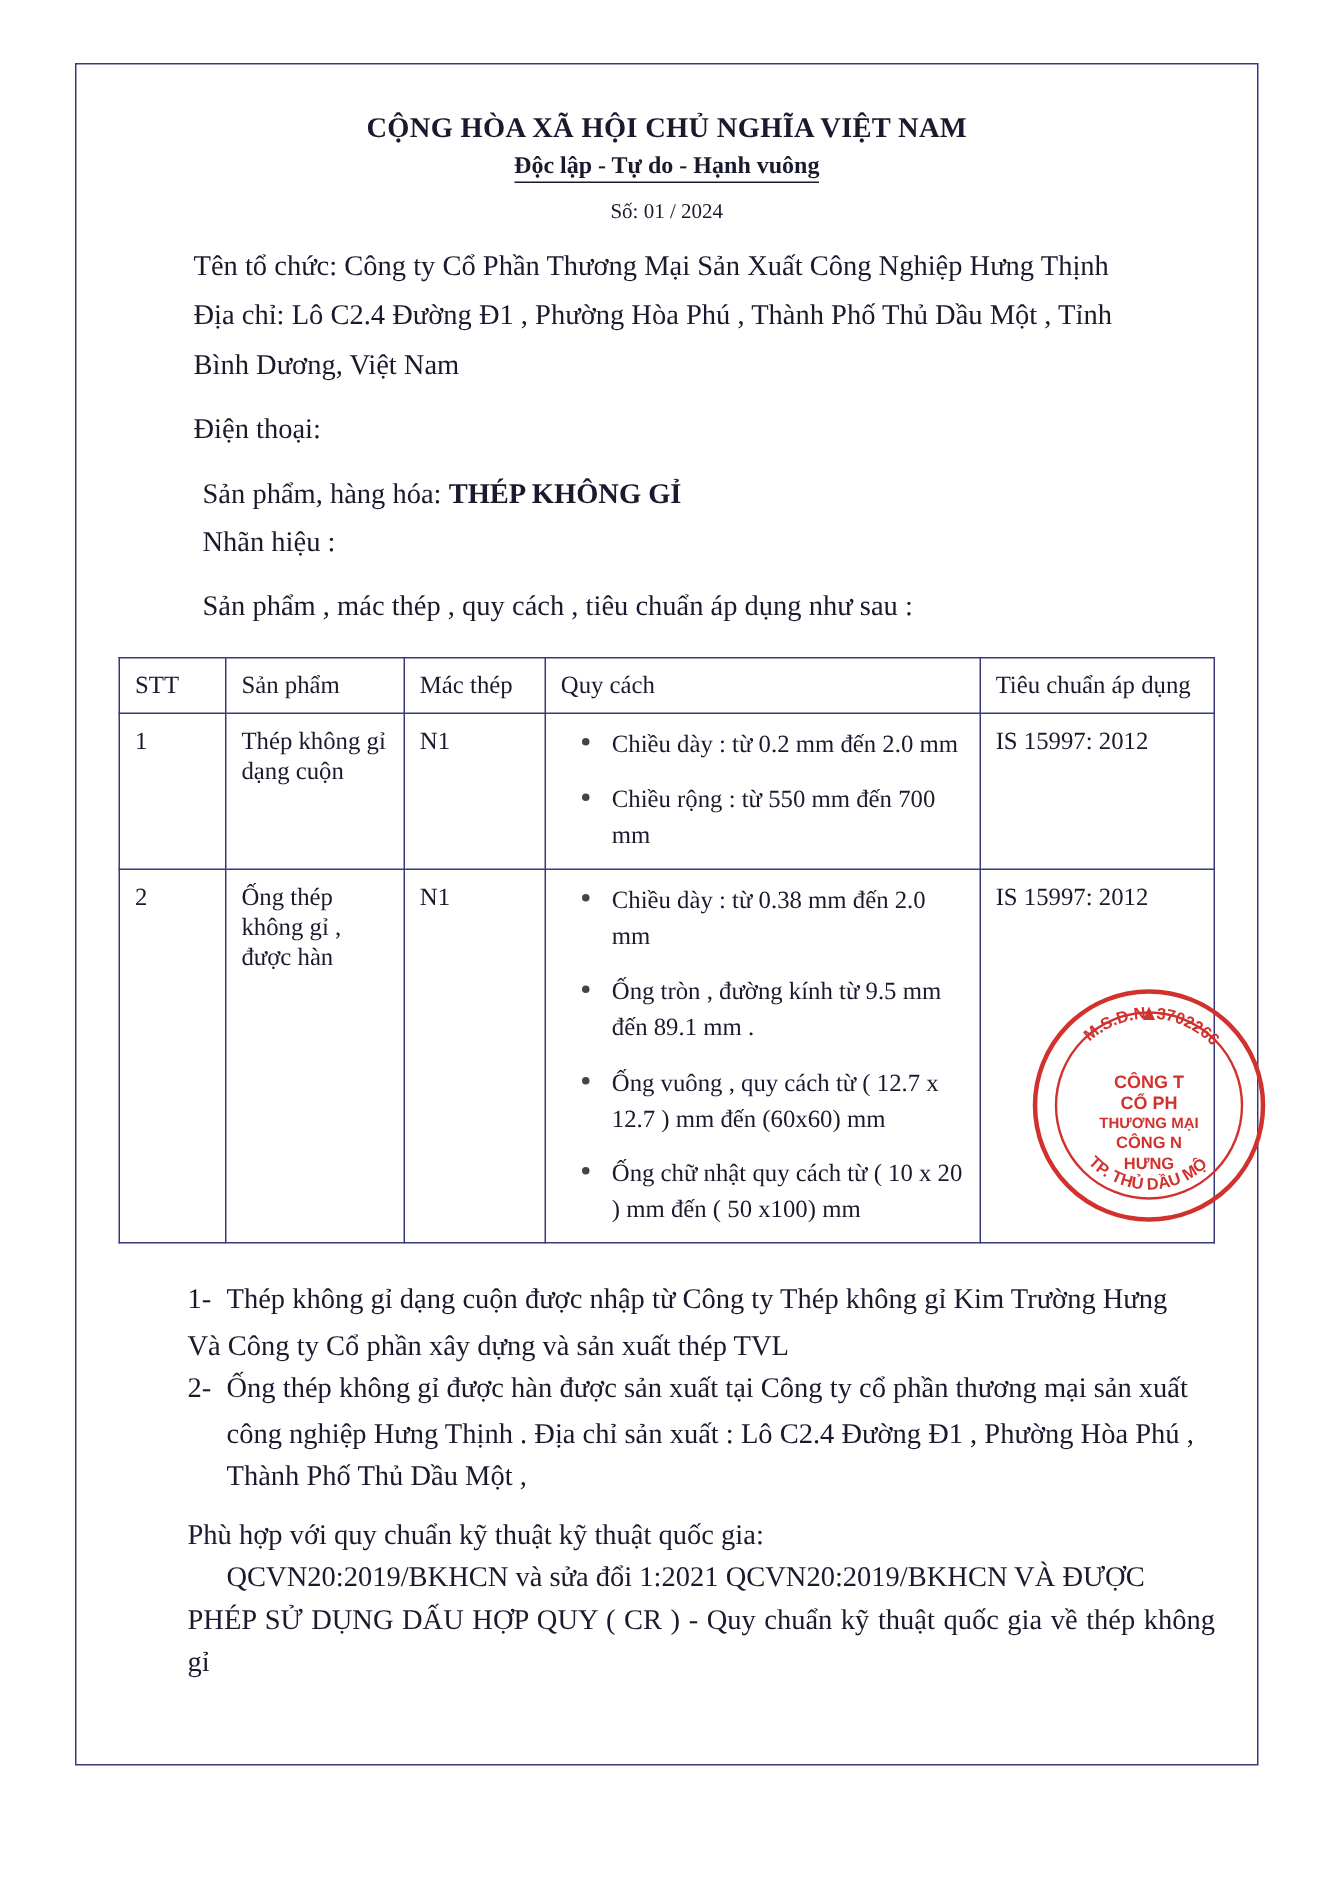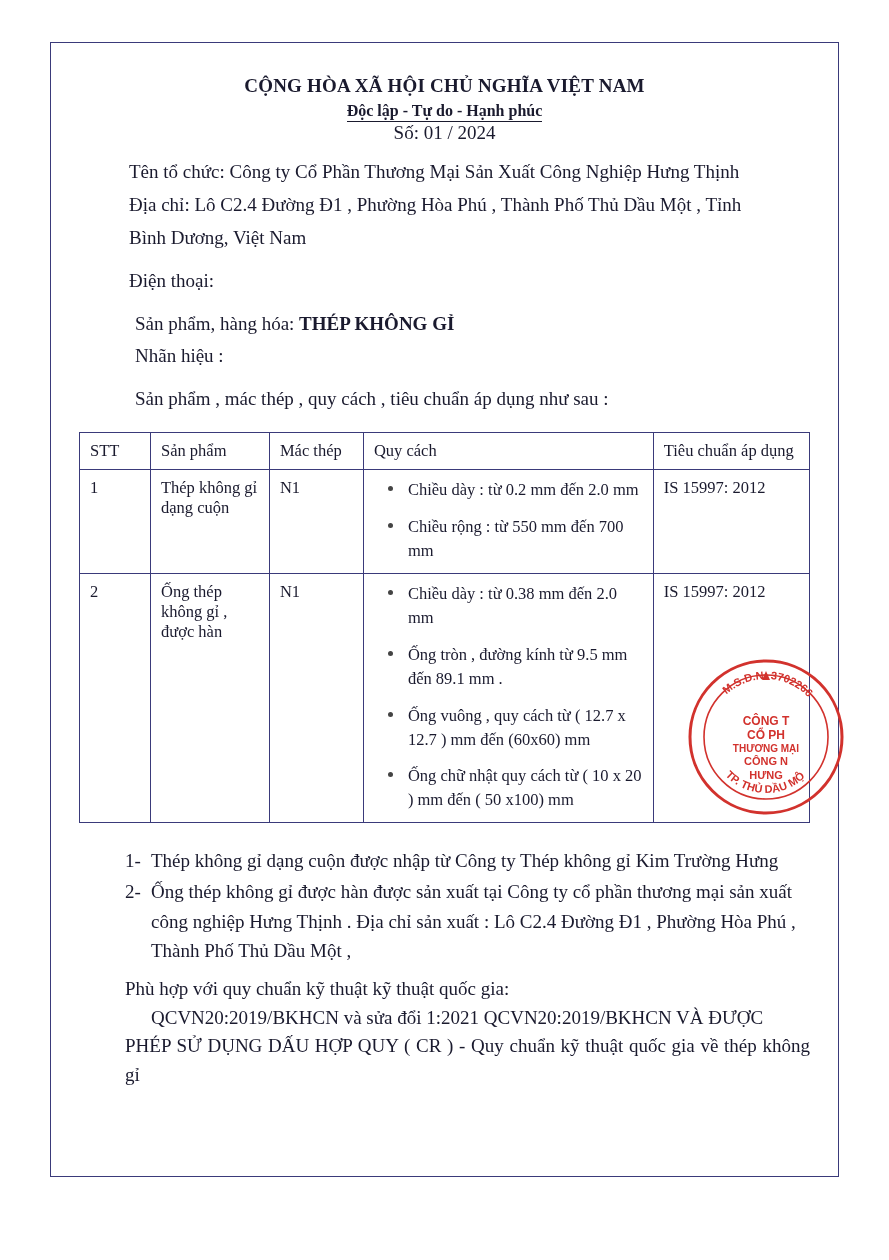--- a/index.html
+++ b/index.html
@@ -44,21 +44,22 @@
     border-bottom: 1.5px solid #1a1a2e;
     padding-bottom: 1px;
   }
   .title {
     font-weight: bold;
     font-size: 26px;
     margin-top: 34px;
     letter-spacing: 0.5px;
   }
   .subtitle {
-    font-size: 19px;
+    font-size: 14px;
+    margin-top: 12px;
   }
   .para {
     font-size: 19px;
     line-height: 1.52;
     margin-top: 14px;
     padding-left: 50px;
   }
   .para.tight { margin-top: 4px; }
   .para.ind2 { padding-left: 56px; }
   .para b { font-weight: bold; }
@@ -147,21 +148,21 @@
   .stamp svg { display: block; }
 </style>
 </head>
 <body>
 
 <div class="page">
   <div class="inner">
 
     <div class="center">
       <div class="hdr-1">CỘNG HÒA XÃ HỘI CHỦ NGHĨA VIỆT NAM</div>
-      <div><span class="hdr-2">Độc lập - Tự do - Hạnh phúc</span></div>
+      <div><span class="hdr-2">Độc lập - Tự do - Hạnh vuông</span></div>
     </div>
 
     <div class="center subtitle">Số: 01 / 2024</div>
 
     <div class="para">Tên tổ chức: Công ty Cổ Phần Thương Mại Sản Xuất Công Nghiệp Hưng Thịnh</div>
     <div class="para tight">Địa chỉ: Lô C2.4 Đường Đ1 , Phường Hòa Phú , Thành Phố Thủ Dầu Một , Tỉnh</div>
     <div class="para tight">Bình Dương, Việt Nam</div>
     <div class="para">Điện thoại:</div>
 
     <div class="para ind2">
@@ -209,20 +210,21 @@
           <td>IS 15997: 2012</td>
         </tr>
       </tbody>
     </table>
 
     <div class="notes">
       <div class="note-row">
         <div class="note-num">1-</div>
         <div class="note-txt">Thép không gỉ dạng cuộn được nhập từ Công ty Thép không gỉ Kim Trường Hưng</div>
       </div>
+      <div>Và Công ty Cổ phần xây dựng và sản xuất thép TVL</div>
       <div class="note-row">
         <div class="note-num">2-</div>
         <div class="note-txt">Ống thép không gỉ được hàn được sản xuất tại Công ty cổ phần thương mại sản xuất</div>
       </div>
       <div class="note-cont">công nghiệp Hưng Thịnh . Địa chỉ sản xuất : Lô C2.4 Đường Đ1 , Phường Hòa Phú ,</div>
       <div class="note-cont">Thành Phố Thủ Dầu Một ,</div>
     </div>
 
     <div class="foot">
       <div>Phù hợp với quy chuẩn kỹ thuật kỹ thuật quốc gia:</div>

